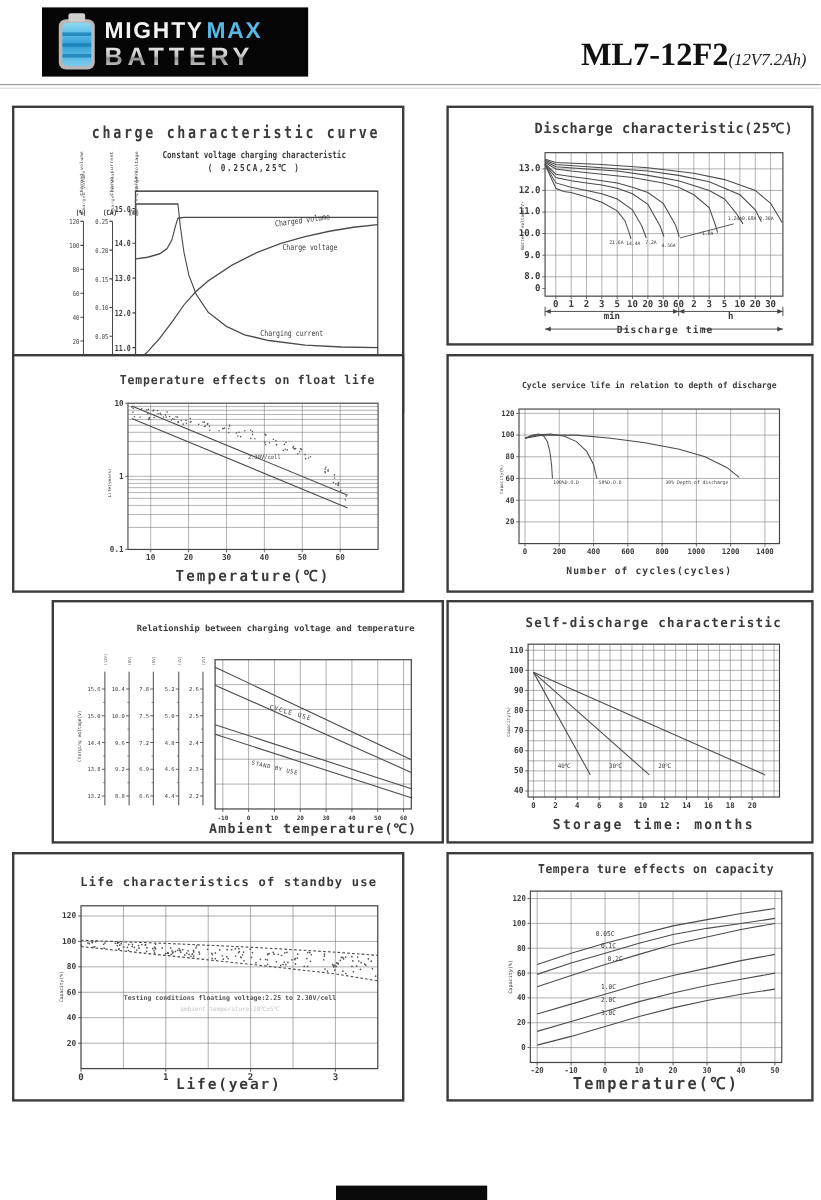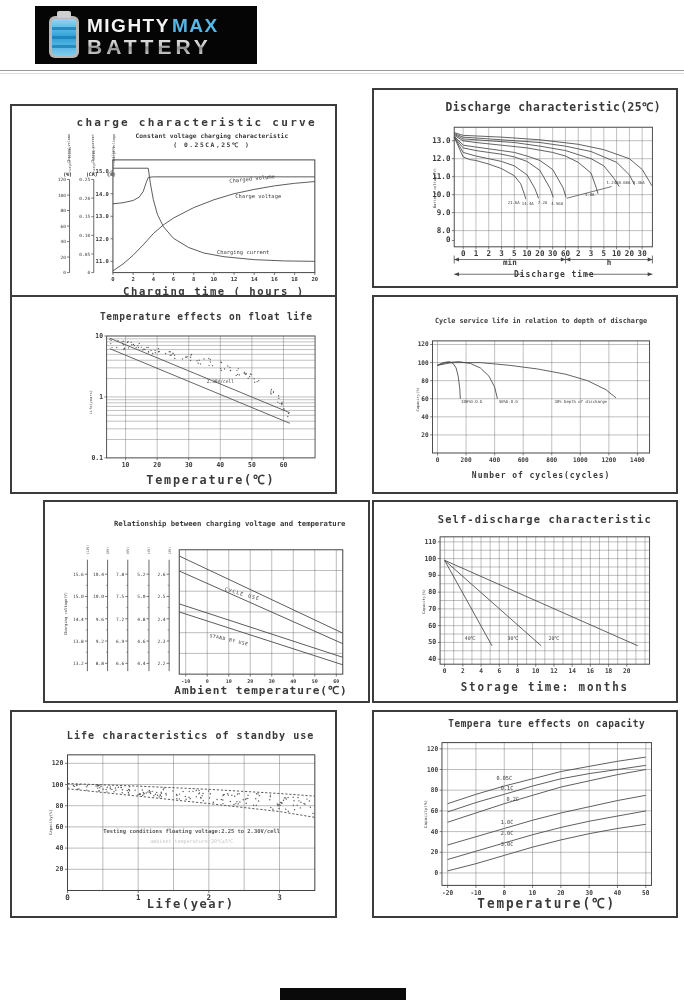--- a/index.html
+++ b/index.html
@@ -47,24 +47,27 @@
         <rect x="17" y="30" width="24" height="3" fill="#1a7fb5" opacity="0.8"></rect>
         <rect x="17" y="39" width="24" height="3" fill="#1a7fb5" opacity="0.8"></rect>
         <rect x="22" y="5" width="14" height="7" rx="2" fill="#cfcfcf"></rect>
       </g>
       <text x="52" y="26" font-family="Liberation Sans, sans-serif" font-weight="bold" font-size="19" letter-spacing="1.5" fill="#f4f4f4">MIGHTY</text>
       <text x="137" y="26" font-family="Liberation Sans, sans-serif" font-weight="bold" font-size="19" letter-spacing="1.5" fill="#56b8e6">MAX</text>
       <text x="52" y="48" font-family="Liberation Sans, sans-serif" font-weight="bold" font-size="21" letter-spacing="4" fill="url(#chrome)">BATTERY</text>
     </svg>
   </div>
 
+  <div id="partno">
+    <span id="model">ML7-12F2</span><span id="spec">(12V7.2Ah)</span>
+  </div>
 
   <div id="divider"></div>
 
-  <div class="panel pL" style="top: 104px; height: 200px;">
+  <div class="panel pL" style="top: 88px; height: 256px;">
       <svg viewBox="0 0 320 200" preserveAspectRatio="none">
         <rect x="100" y="55" width="200" height="115" fill="none" stroke="#444" stroke-width="1"></rect>
         <line x1="100" y1="170" x2="100" y2="172.5" stroke="#444" stroke-width="0.7"></line>
         <text x="100" y="179" text-anchor="middle" font-size="5.5" fill="#3a3a3a" font-family="DejaVu Sans Mono, monospace" font-weight="bold">0</text>
         <line x1="120" y1="170" x2="120" y2="172.5" stroke="#444" stroke-width="0.7"></line>
         <text x="120" y="179" text-anchor="middle" font-size="5.5" fill="#3a3a3a" font-family="DejaVu Sans Mono, monospace" font-weight="bold">2</text>
         <line x1="140" y1="170" x2="140" y2="172.5" stroke="#444" stroke-width="0.7"></line>
         <text x="140" y="179" text-anchor="middle" font-size="5.5" fill="#3a3a3a" font-family="DejaVu Sans Mono, monospace" font-weight="bold">4</text>
         <line x1="160" y1="170" x2="160" y2="172.5" stroke="#444" stroke-width="0.7"></line>
         <text x="160" y="179" text-anchor="middle" font-size="5.5" fill="#3a3a3a" font-family="DejaVu Sans Mono, monospace" font-weight="bold">6</text>

